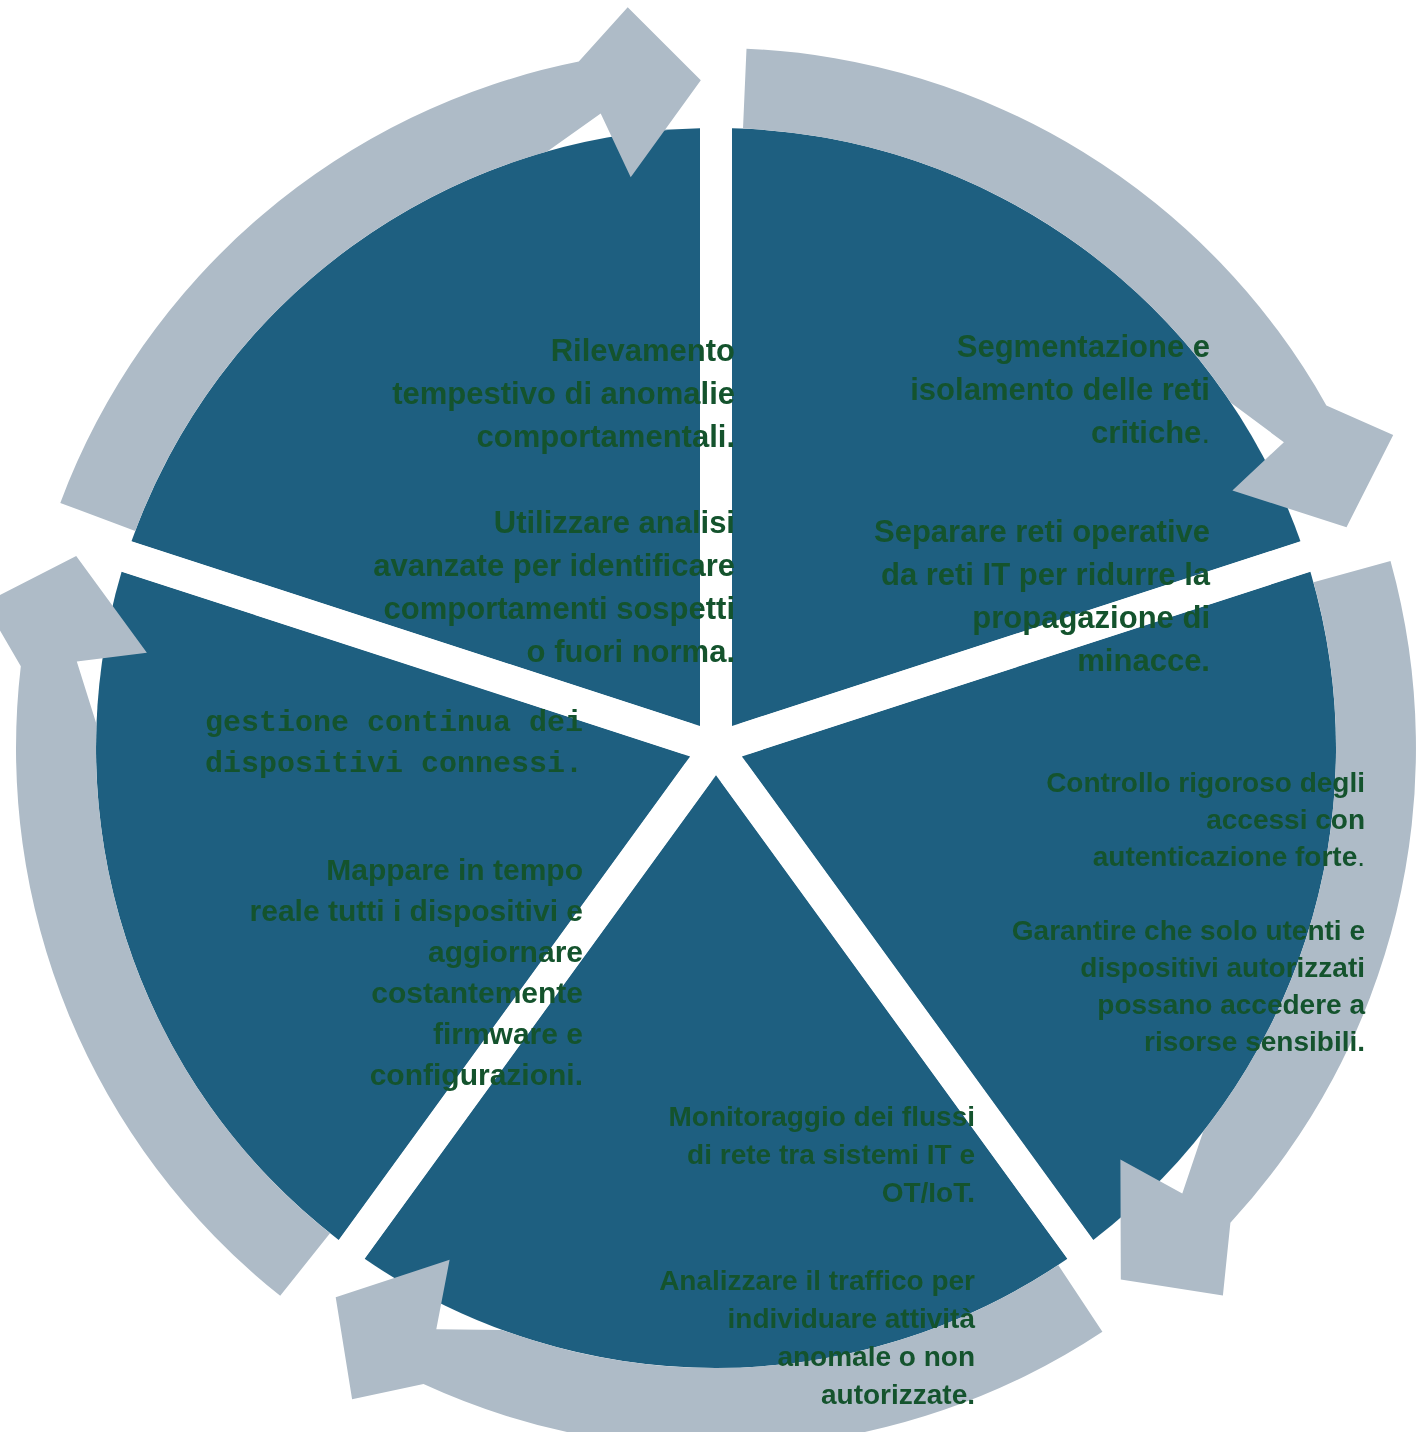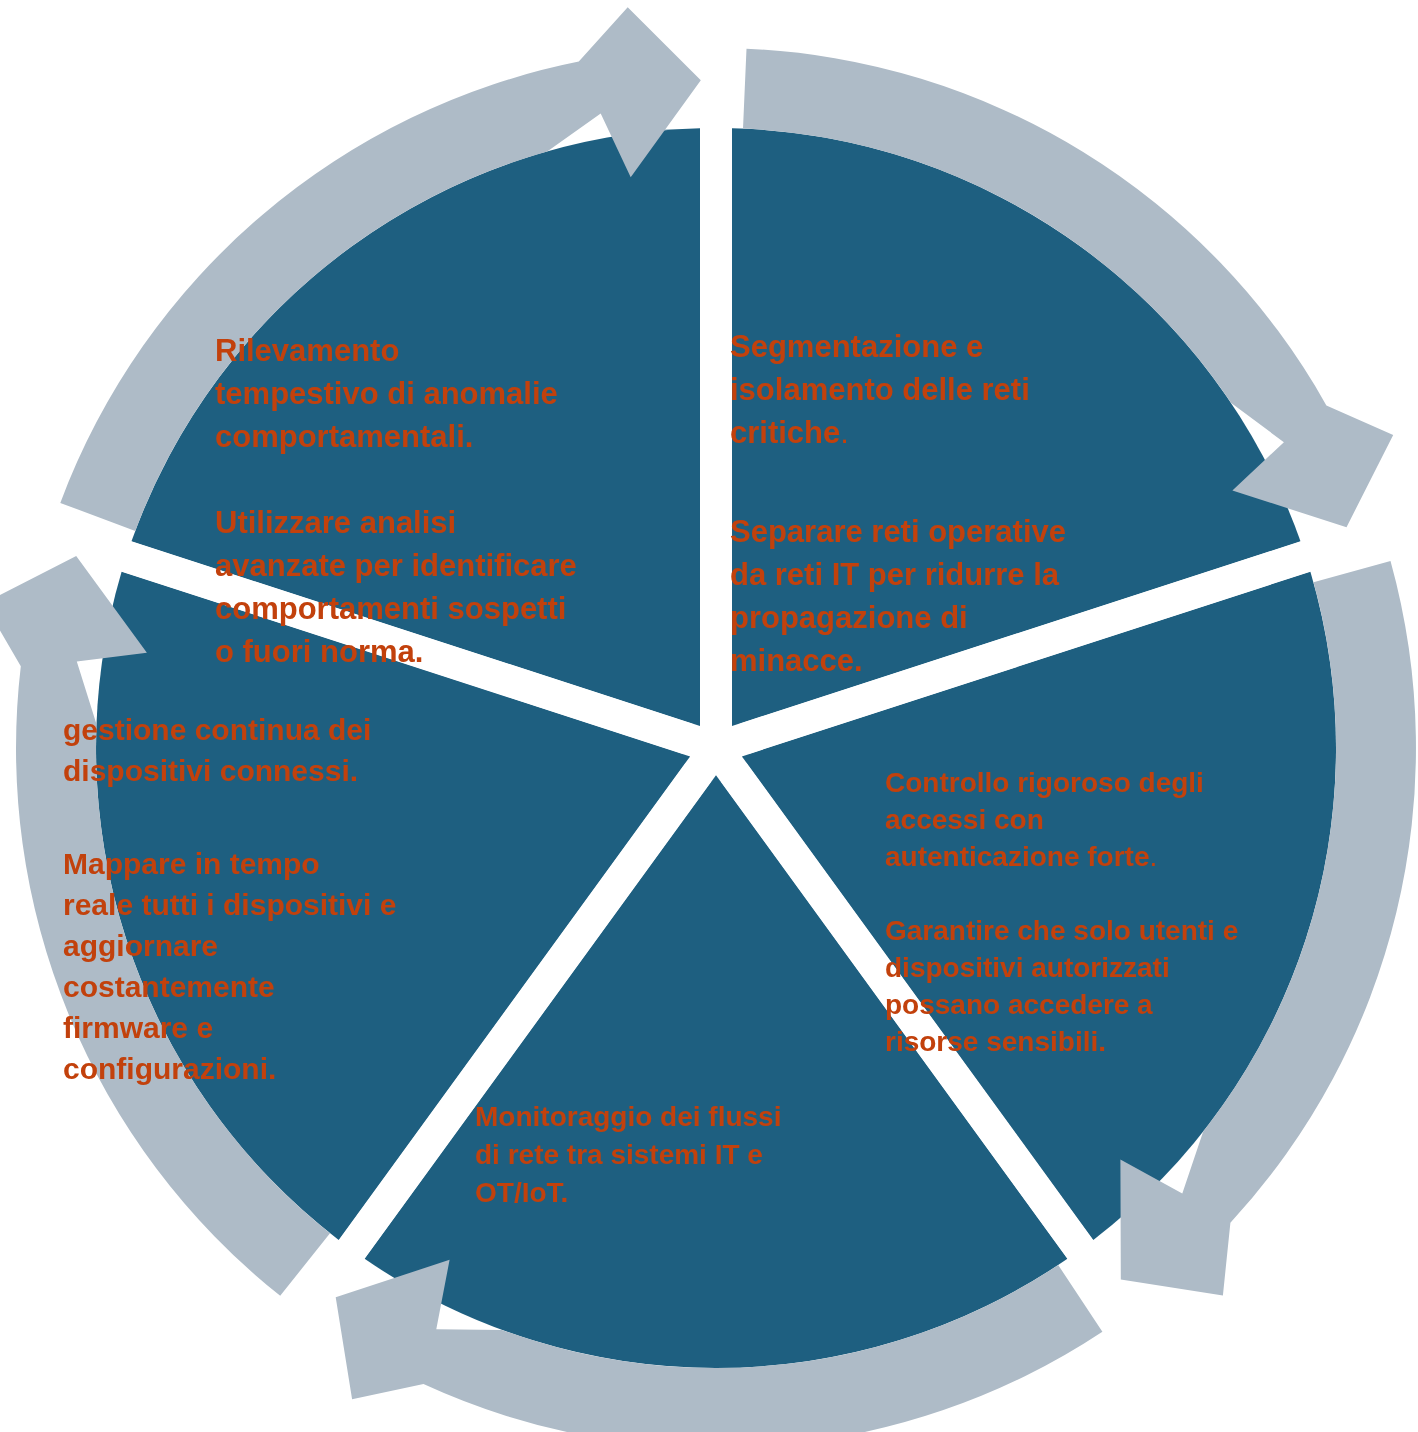--- a/index.html
+++ b/index.html
@@ -5,43 +5,43 @@
   html,body{margin:0;padding:0;background:#ffffff;}
   .stage{
     position:relative;
     width:1418px;height:1432px;
     overflow:hidden;
     font-family:"Liberation Sans",sans-serif;
   }
   .stage svg{position:absolute;left:0;top:0;}
   .seg{
     position:absolute;
-    color:#c2410c;
-    text-align:left;
+    color:#14532d;
+    text-align:right;
     white-space:pre-line;
   }
   .seg .title{font-weight:700;}
   .seg .plain{font-weight:400;}
   .seg .body{font-weight:700;}
 
   .seg-rilevamento{left:215px;top:286px;width:520px;font-size:31px;line-height:43px;}
   .seg-rilevamento .body{margin-top:0;}
 
   .seg-segmentazione{left:730px;top:282px;width:480px;font-size:31px;line-height:43px;}
   .seg-segmentazione .body{margin-top:13px;}
 
   .seg-controllo{left:885px;top:727px;width:480px;font-size:28px;line-height:37px;}
   .seg-controllo .body{margin-top:0;}
 
   .seg-monitoraggio{left:475px;top:1060px;width:500px;font-size:28px;line-height:38px;}
   .seg-monitoraggio .body{margin-top:12px;}
 
   .seg-inventario{left:63px;top:650px;width:520px;font-size:30px;line-height:41px;}
-  .seg-inventario .title-second{margin-top:18px;}
-  .seg-inventario .body{margin-top:11px;}
+  .seg-inventario .title-second{margin-top:12px;font-family:Liberation Mono, monospace;}
+  .seg-inventario .body{margin-top:23px;}
 </style>
 </head>
 <body>
 
 <div class="stage">
 
   <svg id="diagram-svg" width="1418" height="1432" viewBox="0 0 1418 1432">
       <g>
         <path d="M 700.0 726.0 L 131.5 541.3 A 620 620 0 0 1 700.0 128.2 Z" fill="#1e5f80"></path>
         <path d="M 732.0 726.0 L 732.0 128.2 A 620 620 0 0 1 1300.5 541.3 Z" fill="#1e5f80"></path>
@@ -97,20 +97,24 @@
     <div class="body">Garantire che solo utenti e
 dispositivi autorizzati
 possano accedere a
 risorse sensibili.</div>
   </div>
 
   <div class="seg seg-monitoraggio">
     <div class="title"><span>Monitoraggio dei flussi
 di rete tra sistemi IT e
 OT/IoT.</span><span class="plain"></span></div>
+    <div class="body">Analizzare il traffico per
+individuare attività
+anomale o non
+autorizzate.</div>
   </div>
 
   <div class="seg seg-inventario">
     <div class="title title-second"><span>gestione continua dei
 dispositivi connessi.</span><span class="plain"></span></div>
     <div class="body">Mappare in tempo
 reale tutti i dispositivi e
 aggiornare
 costantemente
 firmware e

